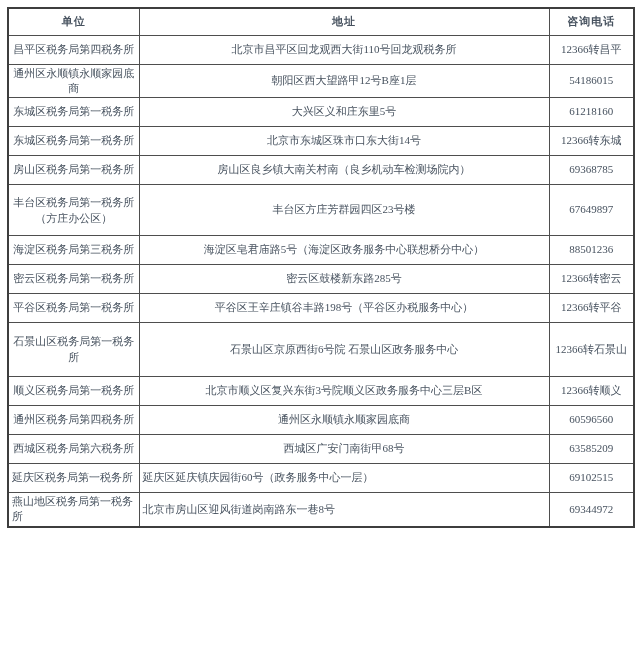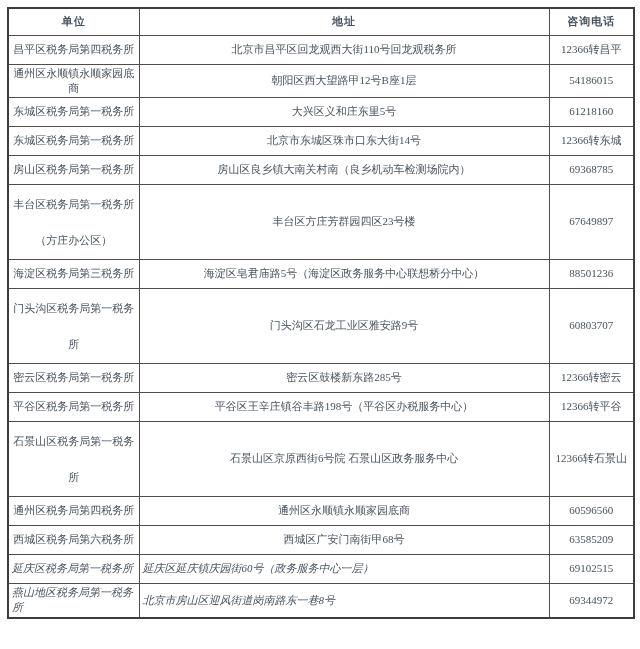--- a/index.html
+++ b/index.html
@@ -35,23 +35,23 @@
   .office-table th {
     height: 27px;
     font-weight: bold;
     letter-spacing: 1px;
   }
   .office-table td { height: 29px; }
   .office-table tr.h52 td { height: 51px; }
   .office-table tr.h55 td { height: 54px; margin-left: 15px; }
   .office-table tr.h36 td { height: 35px; }
   .office-table td.unit { white-space: pre-line; text-align: center; }
-  .office-table tr.gap td.unit { line-height: 36px; }
+  .office-table tr.gap td.unit { line-height: 16px; }
   .office-table tr.tight td.unit { line-height: 15px; }
-  .office-table td.left { text-align: left; padding-left: 3px; font-style: italic; }
+  .office-table td.left { text-align: left; padding-left: 3px; }
 </style>
 </head>
 <body>
 
 <table class="office-table">
   <colgroup>
     <col style="width:131px">
     <col style="width:410px">
     <col style="width:85px">
   </colgroup>
@@ -92,41 +92,40 @@
       <td class="unit">丰台区税务局第一税务所
 （方庄办公区）</td>
       <td>丰台区方庄芳群园四区23号楼</td>
       <td>67649897</td>
     </tr>
     <tr>
       <td class="unit">海淀区税务局第三税务所</td>
       <td>海淀区皂君庙路5号（海淀区政务服务中心联想桥分中心）</td>
       <td>88501236</td>
     </tr>
-    <tr class="h52 gap">
-      <td class="unit">门头沟区税务局第一税务
-所</td>
-      <td>门头沟区石龙工业区雅安路9号</td>
-      <td>60803707</td>
-    </tr>
     <tr>
       <td class="unit">密云区税务局第一税务所</td>
       <td>密云区鼓楼新东路285号</td>
       <td>12366转密云</td>
     </tr>
     <tr>
       <td class="unit">平谷区税务局第一税务所</td>
       <td>平谷区王辛庄镇谷丰路198号（平谷区办税服务中心）</td>
       <td>12366转平谷</td>
     </tr>
     <tr class="h55 gap">
       <td class="unit">石景山区税务局第一税务
 所</td>
       <td>石景山区京原西街6号院 石景山区政务服务中心</td>
       <td>12366转石景山</td>
+    </tr>
+    <tr>
+      <td class="unit">顺义区税务局第一税务所</td>
+      <td>北京市顺义区复兴东街3号院顺义区政务服务中心三层B区</td>
+      <td>12366转顺义</td>
     </tr>
     <tr>
       <td class="unit">通州区税务局第四税务所</td>
       <td>通州区永顺镇永顺家园底商</td>
       <td>60596560</td>
     </tr>
     <tr>
       <td class="unit">西城区税务局第六税务所</td>
       <td>西城区广安门南街甲68号</td>
       <td>63585209</td>

